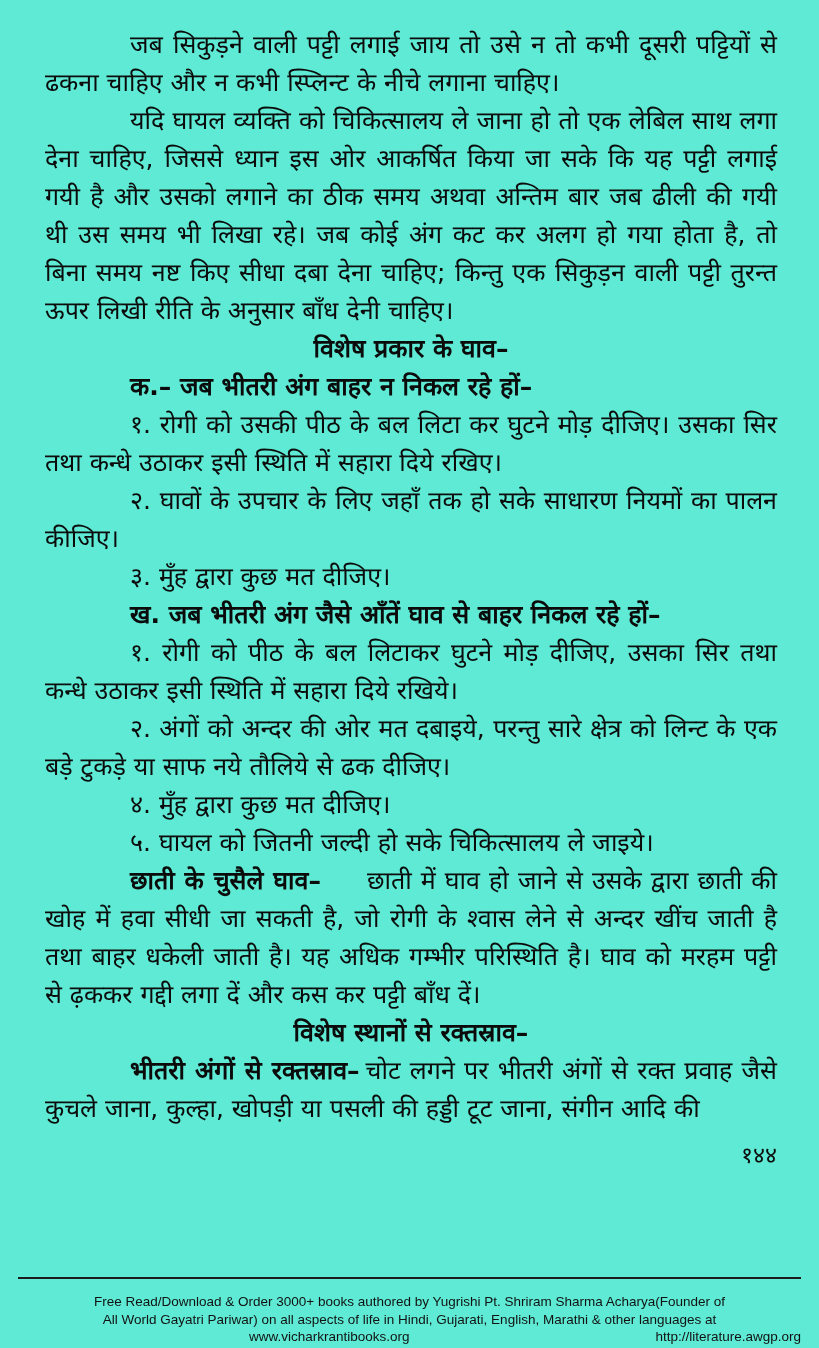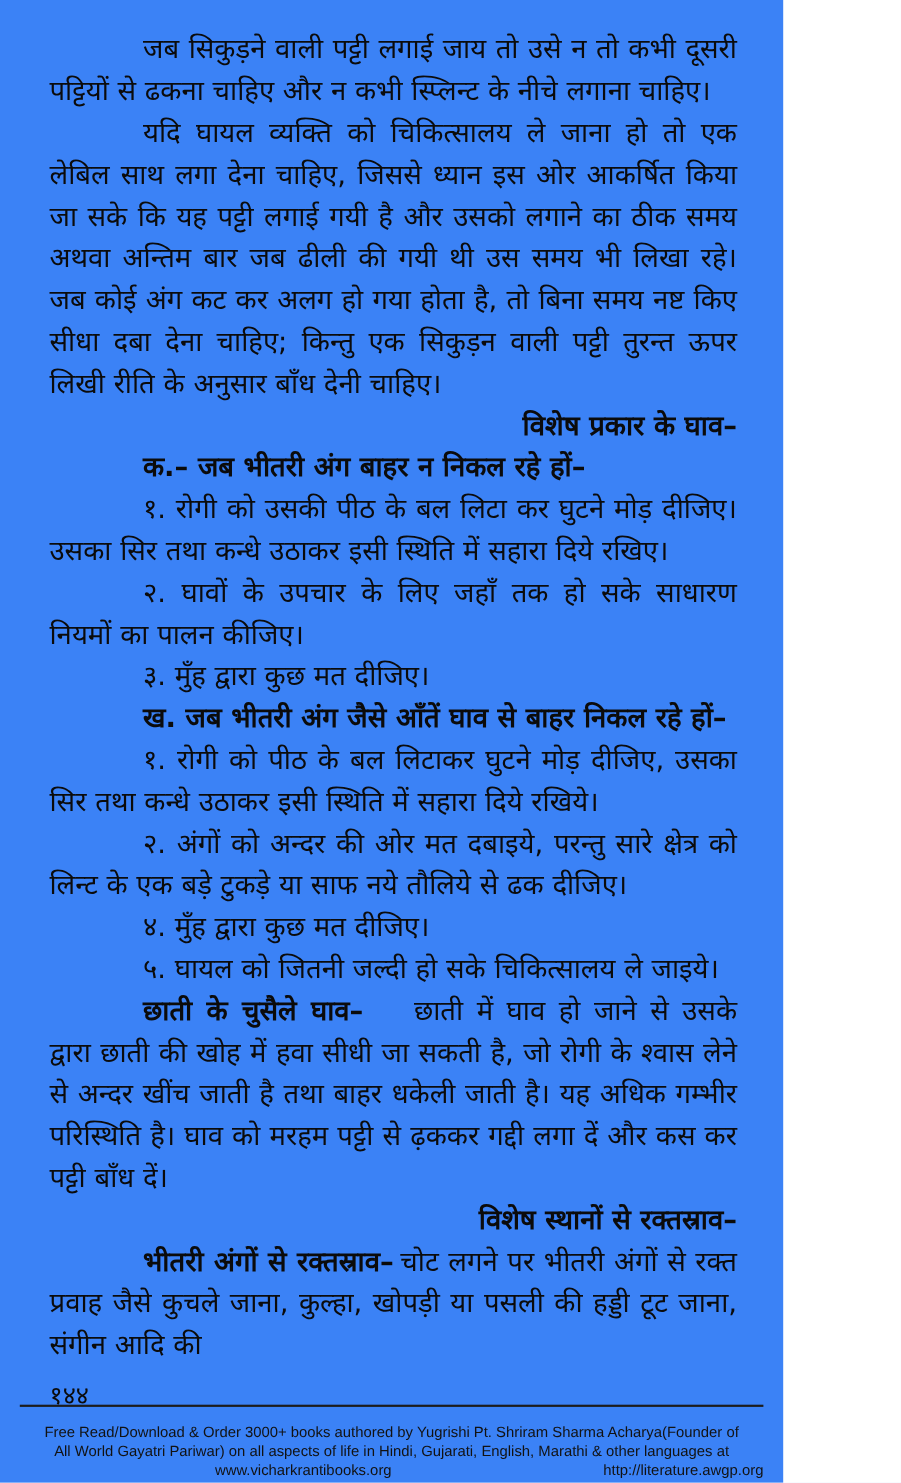--- a/index.html
+++ b/index.html
@@ -2,23 +2,23 @@
 <html lang="hi"><head>
 <meta charset="utf-8">
 <style>
   html, body {
     margin: 0;
     padding: 0;
     background: #ffffff;
   }
   .page {
     position: relative;
-    width: 712px;
+    width: 819px;
     height: 1348px;
-    background: #3b82f6;
+    background: #5eead4;
     color: #0b0b0b;
     font-family: "DejaVu Sans", sans-serif;
     overflow: hidden;
     text-decoration: underline;
   }
   .content {
     position: absolute;
     top: 26px;
     left: 45px;
     right: 42px;
@@ -29,34 +29,34 @@
   }
   .para {
     margin: 0;
     text-indent: 85px;
   }
   .heading {
     margin: 0;
     font-size: 25px;
     font-weight: 700;
     text-indent: 0;
-    text-align: right;
+    text-align: center;
   }
   .bold {
     font-weight: 700;
   }
   .lead-gap {
     margin-right: 46px;
   }
   .lead-sm {
     margin-right: 6px;
   }
   .page-number {
     margin-top: 8px;
-    text-align: left;
+    text-align: right;
     text-indent: 0;
     font-size: 23px;
     font-weight: 500;
   }
   .footer {
     position: absolute;
     top: 1277px;
     left: 18px;
     right: 18px;
     border-top: 2px solid #1c1c1c;

